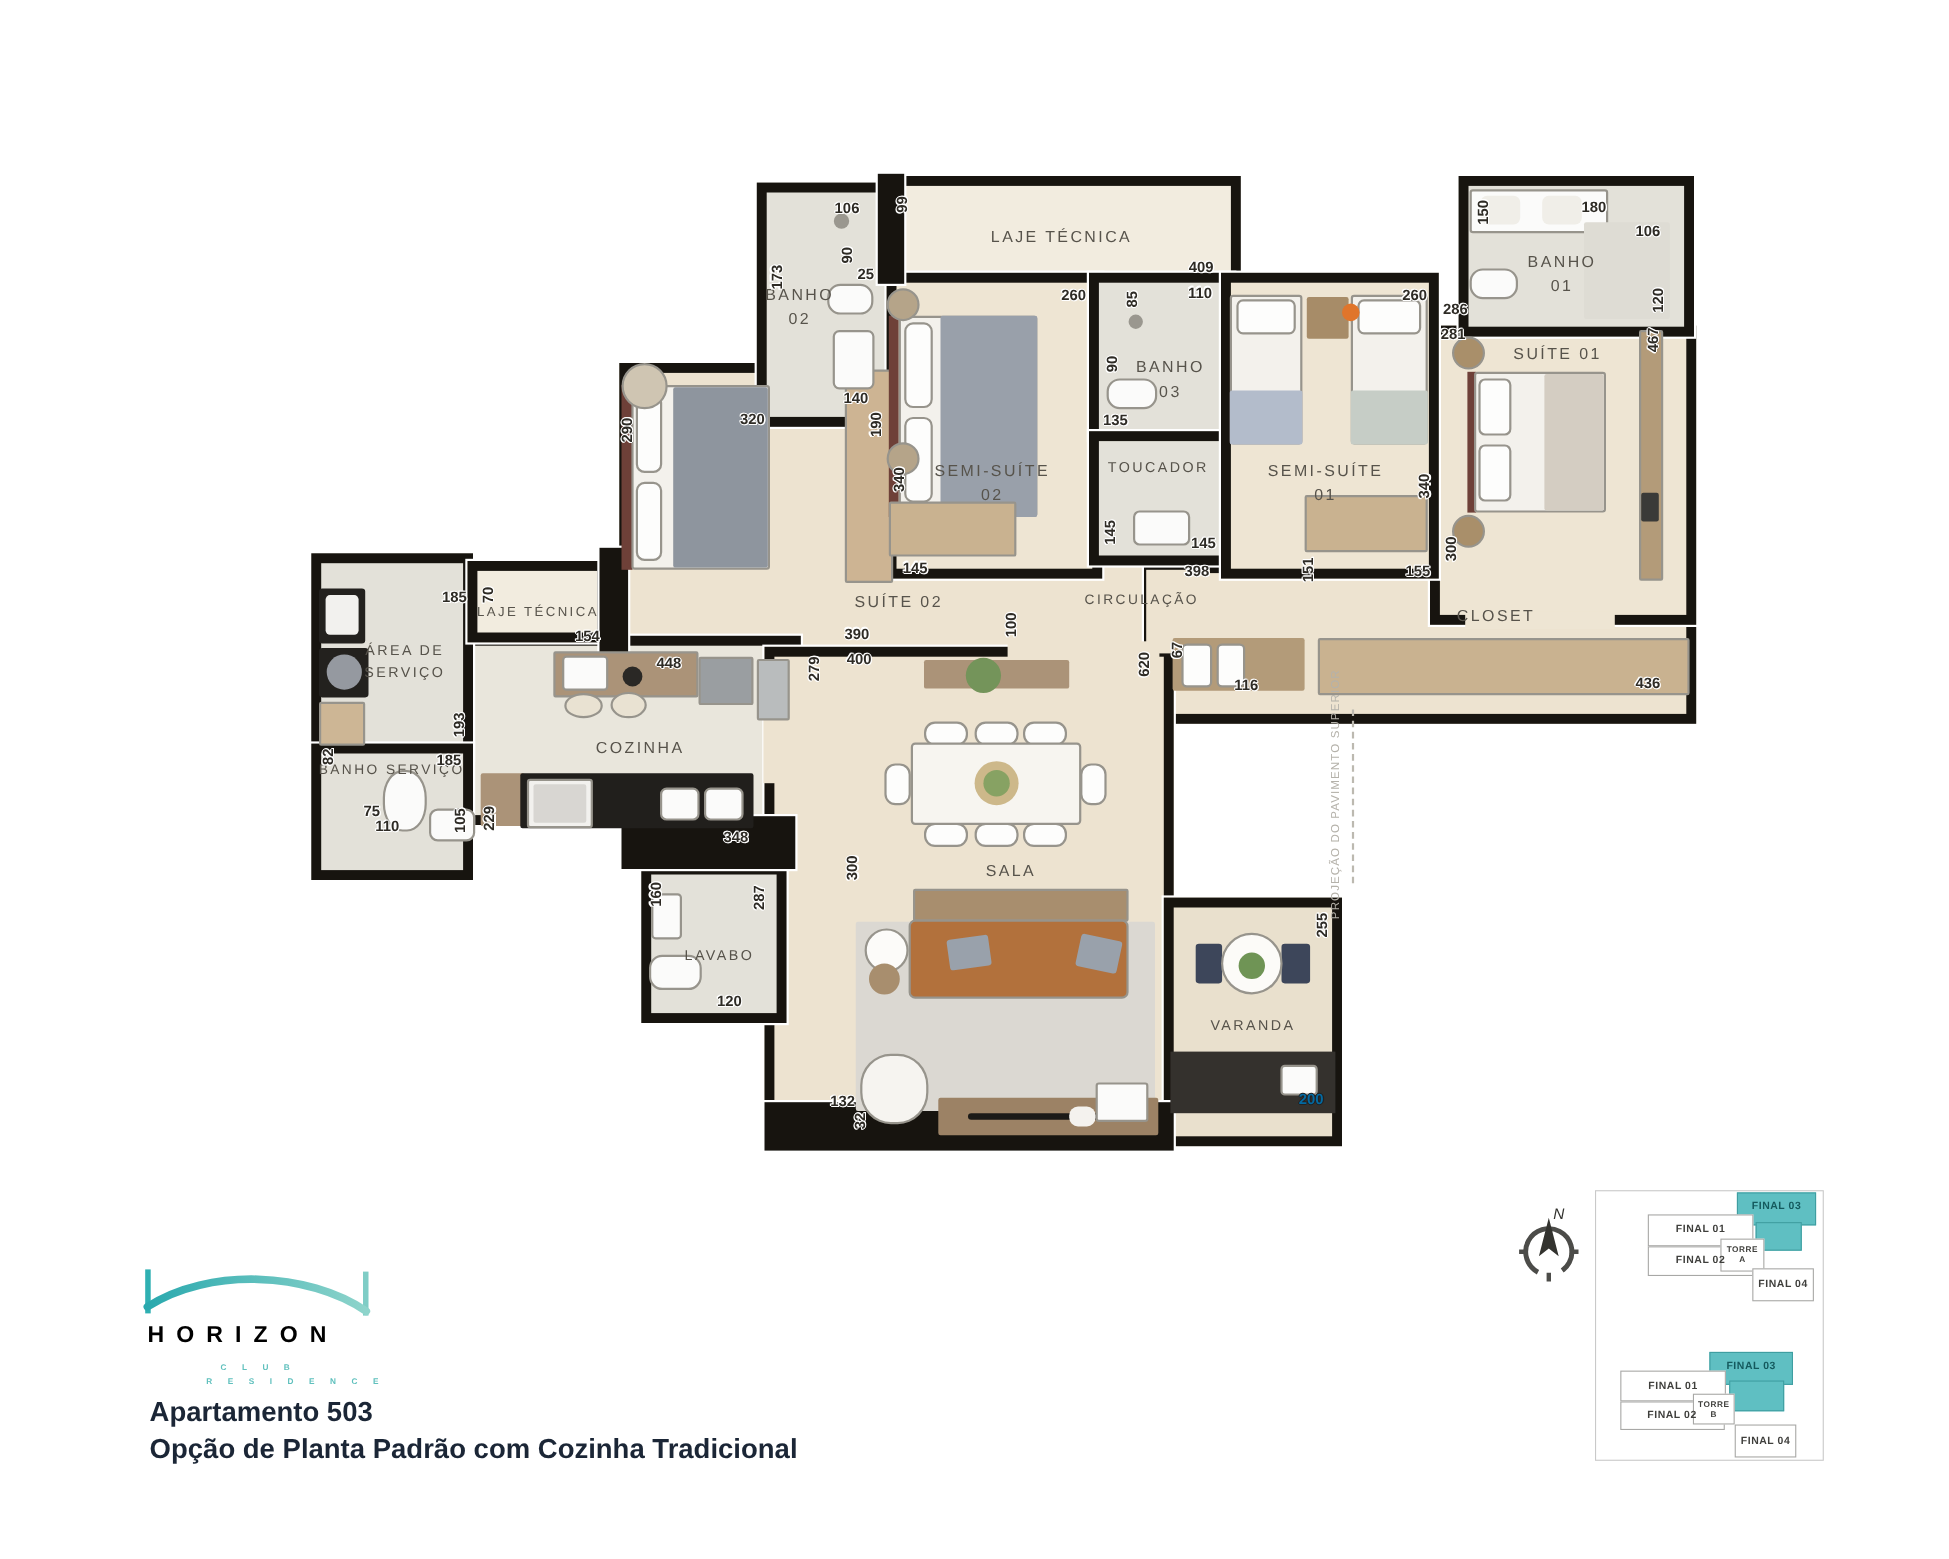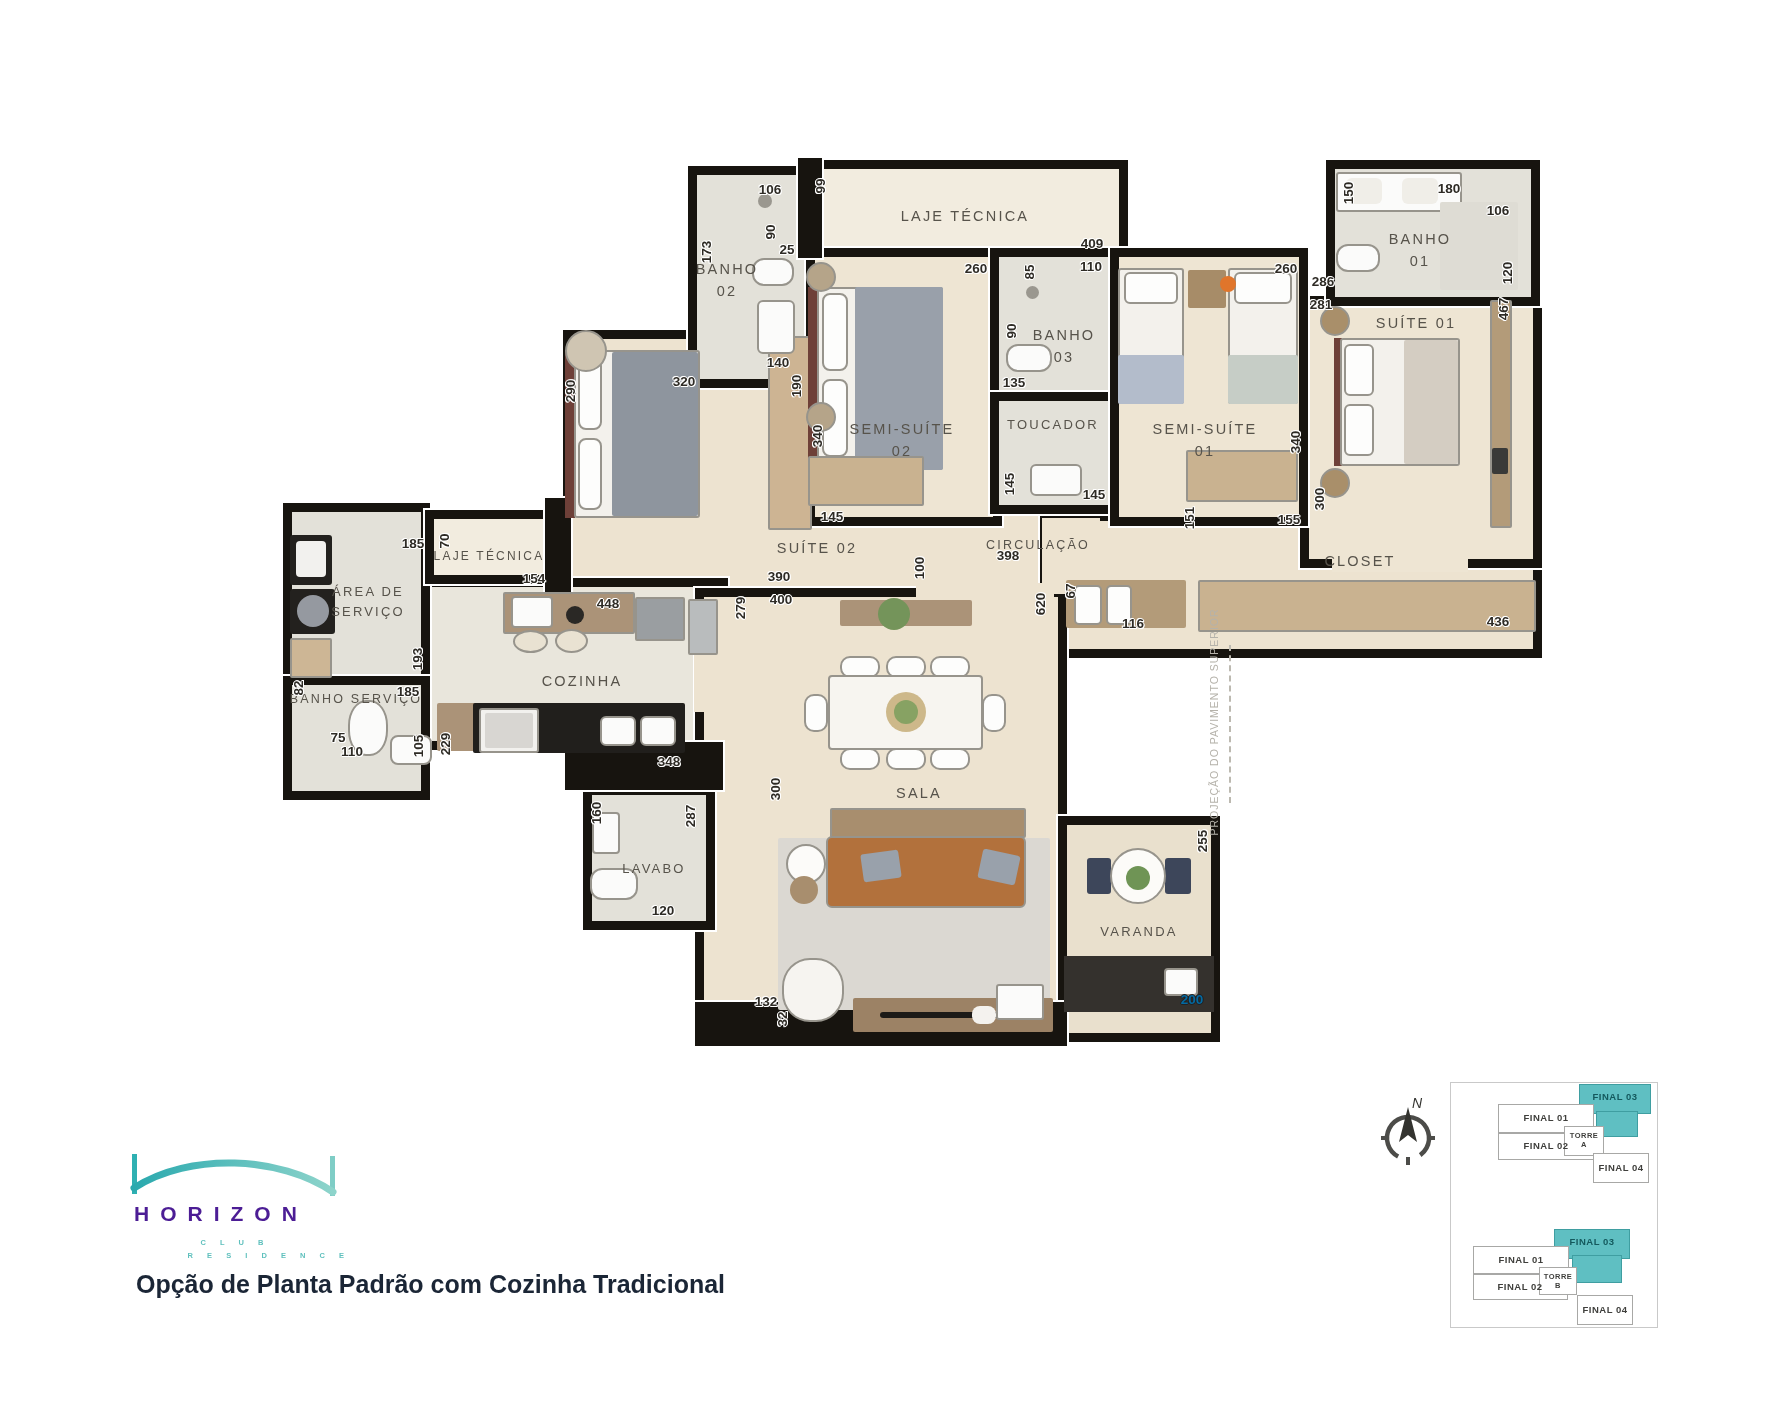--- a/index.html
+++ b/index.html
@@ -28,21 +28,21 @@
   .kp-teal{position:absolute;background:#5fbfc2;border:1px solid #3f9ea1;box-sizing:border-box;}
   .kp-label{position:absolute;transform:translate(-50%,-50%);font-size:9.5px;font-weight:700;
             color:#3f3f3c;letter-spacing:.5px;white-space:pre;text-align:center;line-height:1.2;}
   .kp-label.teal{color:#14595d;}
   .kp-label.small{font-size:7.5px;}
   
   #compass{position:absolute;left:1368px;top:1094px;z-index:50;}
   
   #logo{position:absolute;left:120px;top:1146px;width:300px;z-index:50;}
   #logo-word{position:absolute;left:14px;top:56px;font-size:21px;font-weight:700;
-             letter-spacing:11px;color:#4c1d95;text-align:center;}
+             letter-spacing:11px;color:#000000;text-align:center;}
   #logo-club{position:absolute;left:0;top:92px;width:230px;text-align:center;font-size:7.5px;
              letter-spacing:6px;color:#5fc0bd;font-weight:700;}
   #logo-res{position:absolute;left:0;top:105px;width:230px;text-align:right;font-size:7.5px;
             letter-spacing:6px;color:#5fc0bd;font-weight:700;}
   #title-block{position:absolute;left:136px;top:1268px;z-index:50;color:#1b2636;}
   #title-line1,#title-line2{font-size:25px;font-weight:700;line-height:1.32;}
 </style>
 </head>
 <body>
 
@@ -210,21 +210,21 @@
     <div class="dim" style="left: 1092px; top: 243px;">409</div>
     <div class="dim" style="left: 976px; top: 268px;">260</div>
     <div class="dim v" style="left: 817px; top: 436px;">340</div>
     <div class="dim" style="left: 832px; top: 516px;">145</div>
     <div class="dim v" style="left: 1029px; top: 272px;">85</div>
     <div class="dim" style="left: 1091px; top: 266px;">110</div>
     <div class="dim v" style="left: 1011px; top: 331px;">90</div>
     <div class="dim" style="left: 1014px; top: 382px;">135</div>
     <div class="dim v" style="left: 1009px; top: 484px;">145</div>
     <div class="dim" style="left: 1094px; top: 494px;">145</div>
-    <div class="dim" style="left: 1008px; top: 519px; margin-top: 36px;">398</div>
+    <div class="dim" style="left: 1088px; top: 519px;">398</div>
     <div class="dim" style="left: 1286px; top: 268px;">260</div>
     <div class="dim" style="left: 1323px; top: 281px;">286</div>
     <div class="dim" style="left: 1321px; top: 304px;">281</div>
     <div class="dim v" style="left: 1295px; top: 442px;">340</div>
     <div class="dim v" style="left: 1189px; top: 518px;">151</div>
     <div class="dim" style="left: 1289px; top: 519px;">155</div>
     <div class="dim v" style="left: 1319px; top: 499px;">300</div>
     <div class="dim v" style="left: 1348px; top: 193px;">150</div>
     <div class="dim" style="left: 1449px; top: 188px;">180</div>
     <div class="dim" style="left: 1498px; top: 210px;">106</div>
@@ -313,14 +313,15 @@
     <rect x="12" y="8" width="5" height="40" fill="#2fb0b2"></rect>
     <rect x="210" y="10" width="5" height="40" fill="#7fcdc6"></rect>
     <path d="M14,42 C70,6 160,10 213,46" stroke="url(#lg)" stroke-width="7" fill="none" stroke-linecap="round"></path>
   </svg>
   <div id="logo-word">HORIZON</div>
   <div id="logo-club">C L U B</div>
   <div id="logo-res">R E S I D E N C E</div>
 </div>
 
 <div id="title-block">
+  <div id="title-line1">Apartamento 503</div>
   <div id="title-line2">Opção de Planta Padrão com Cozinha Tradicional</div>
 </div>
 
 </body></html>

